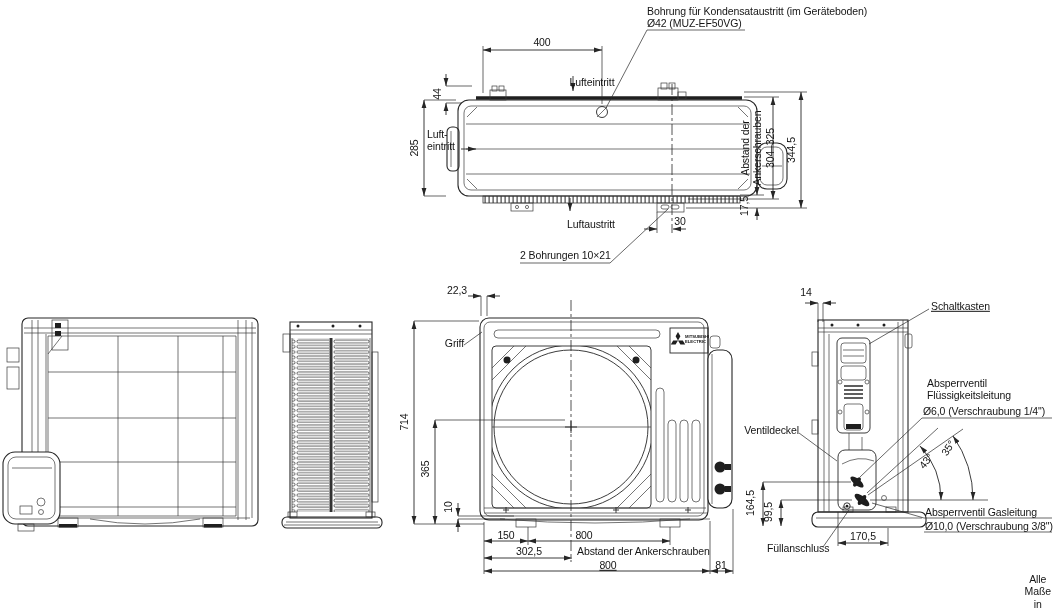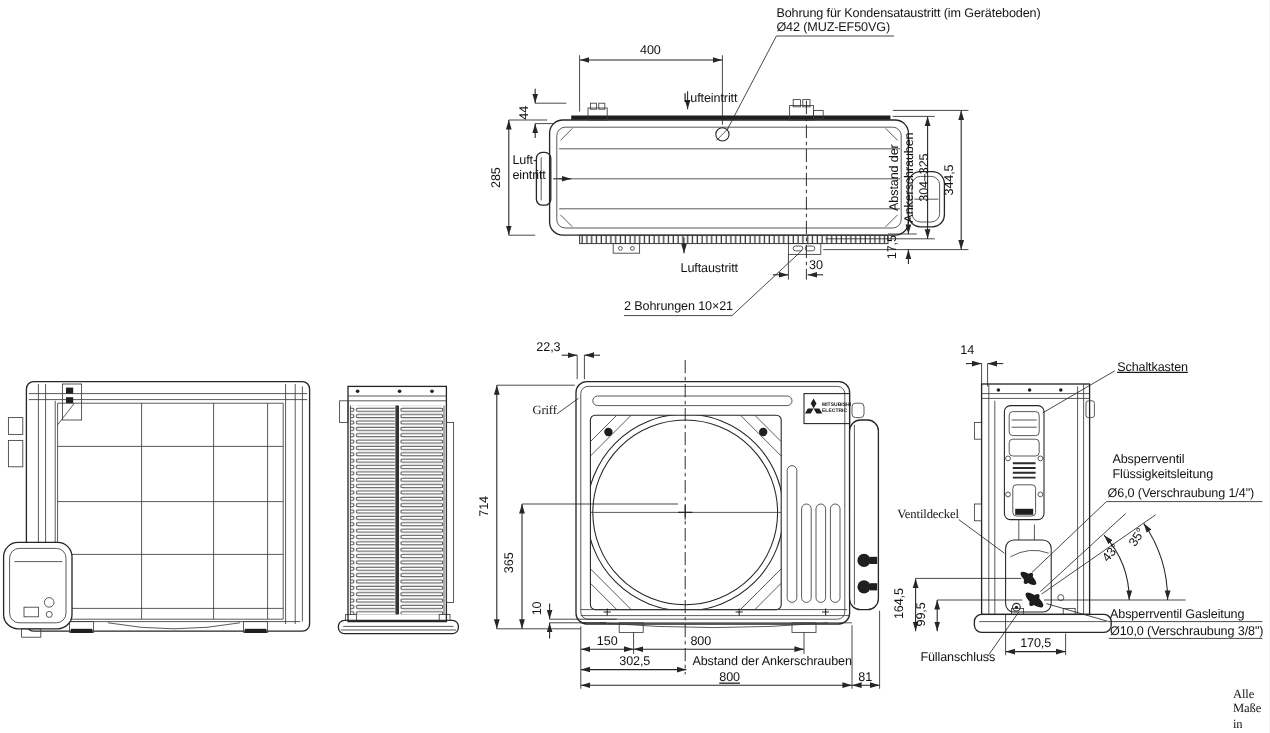--- a/index.html
+++ b/index.html
@@ -10,21 +10,21 @@
   svg .t  { fill:none; stroke:#3a3a3a; stroke-width:0.7; }
   svg .d  { fill:none; stroke:#262626; stroke-width:0.9; }
   svg .x  { fill:none; stroke:#262626; stroke-width:0.7; }
   svg .cl { fill:none; stroke:#262626; stroke-width:0.8; stroke-dasharray:11 3 3 3; }
   svg .f  { fill:#1f1f1f; stroke:none; }
   svg .w  { fill:#ffffff; }
   .lb { position:absolute; font-size:10.5px; line-height:1.18; color:#141414;
         letter-spacing:-0.1px; white-space:pre-line; }
   .c  { transform:translate(-50%,-50%); text-align:left; }
   .l  { transform:translate(0,-50%); }
-  .r  { transform:translate(-100%,-50%); text-align:left;font-family:Liberation Serif, serif; }
+  .r  { transform:translate(-100%,-50%); text-align:center; }
   .v  { transform:translate(-50%,-50%) rotate(-90deg); text-align:center; }
   .a35 { transform:translate(-50%,-50%) rotate(-57deg); }
   .a43 { transform:translate(-50%,-50%) rotate(-50deg); }
   .logo { font-size:4.2px; line-height:1.15; letter-spacing:0; font-weight:bold; }
 </style>
 </head>
 <body>
 
 <div class="canvas">
 

